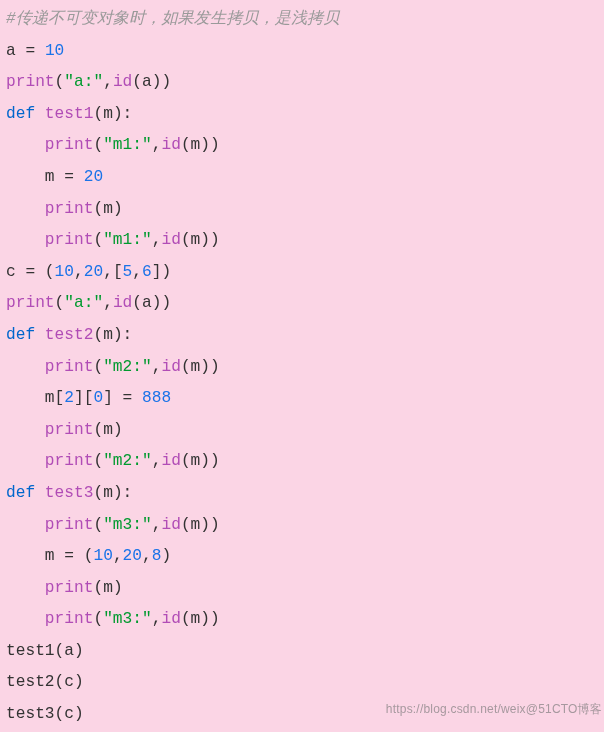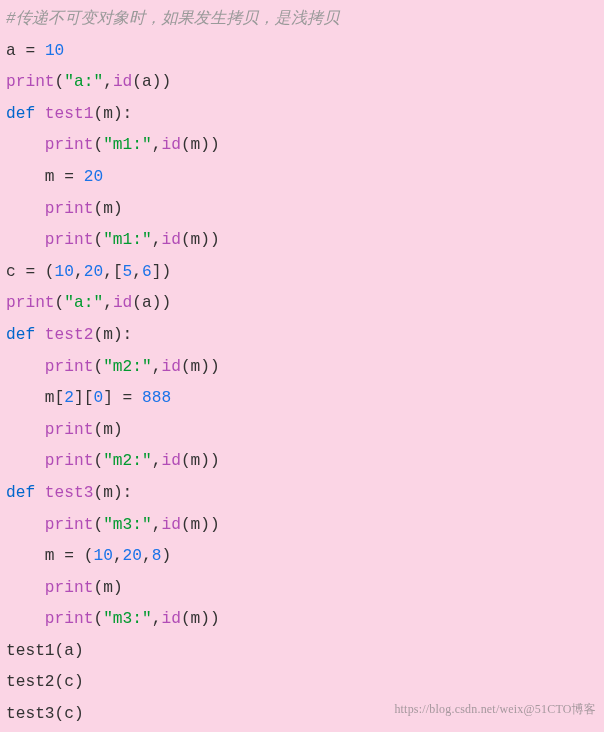--- a/index.html
+++ b/index.html
@@ -23,23 +23,23 @@
   .tok-comment { color: #9a9a9a; font-style: italic; }
   .tok-name    { color: #333333; }
   .tok-op      { color: #333333; }
   .tok-num     { color: #1a73e8; }
   .tok-builtin { color: #b14db6; }
   .tok-str     { color: #009a2f; }
   .tok-kw      { color: #0066cc; }
   .tok-def     { color: #b14db6; }
   .watermark {
     position: absolute;
-    right: 8px;
+    right: 2px;
     bottom: 14px;
-    font-family: Liberation Serif, serif;
+    font-family: Liberation Sans, sans-serif;
     font-size: 12px;
     color: rgba(120,120,120,0.65);
     letter-spacing: 0.2px;
     pointer-events: none;
     padding-left: 30px;
   }
 </style>
 </head>
 <body>
 

